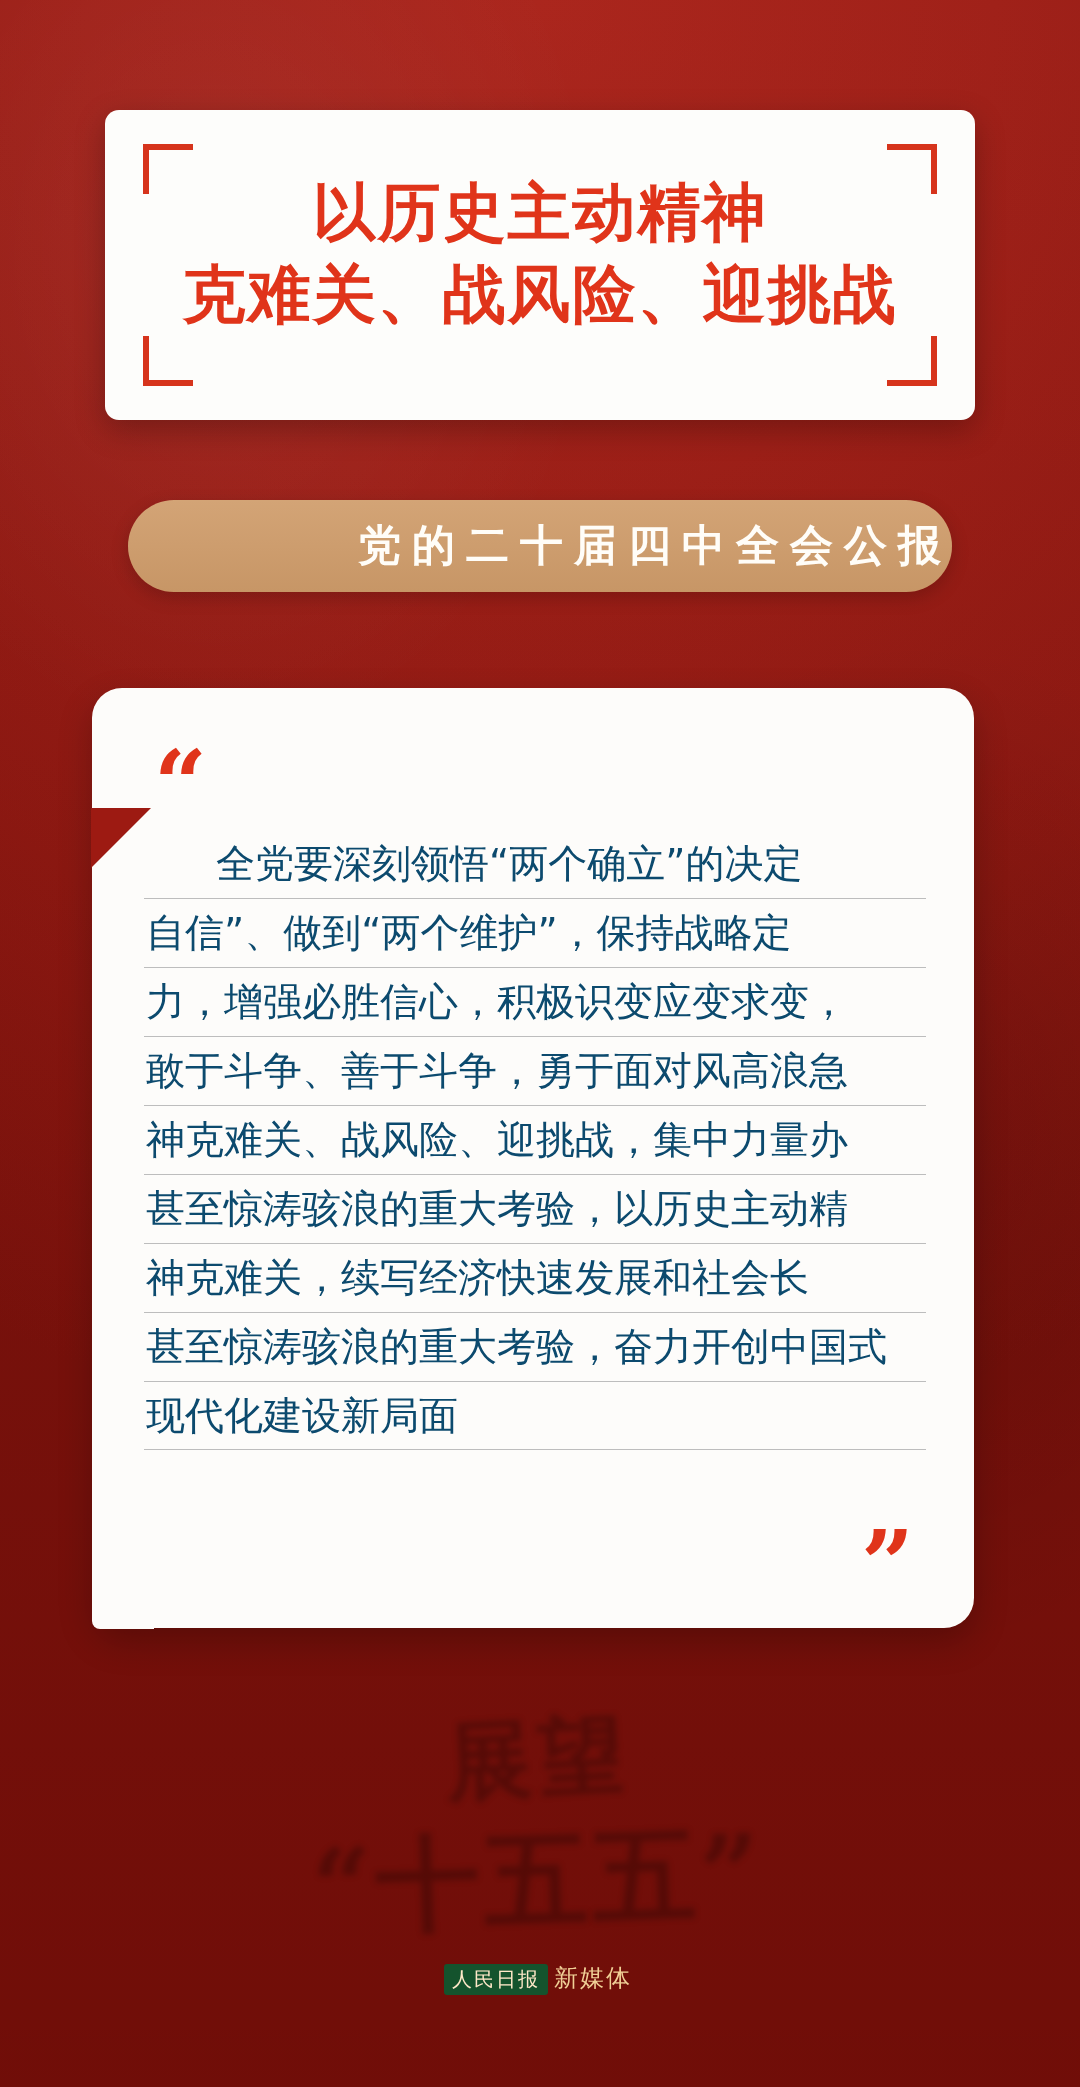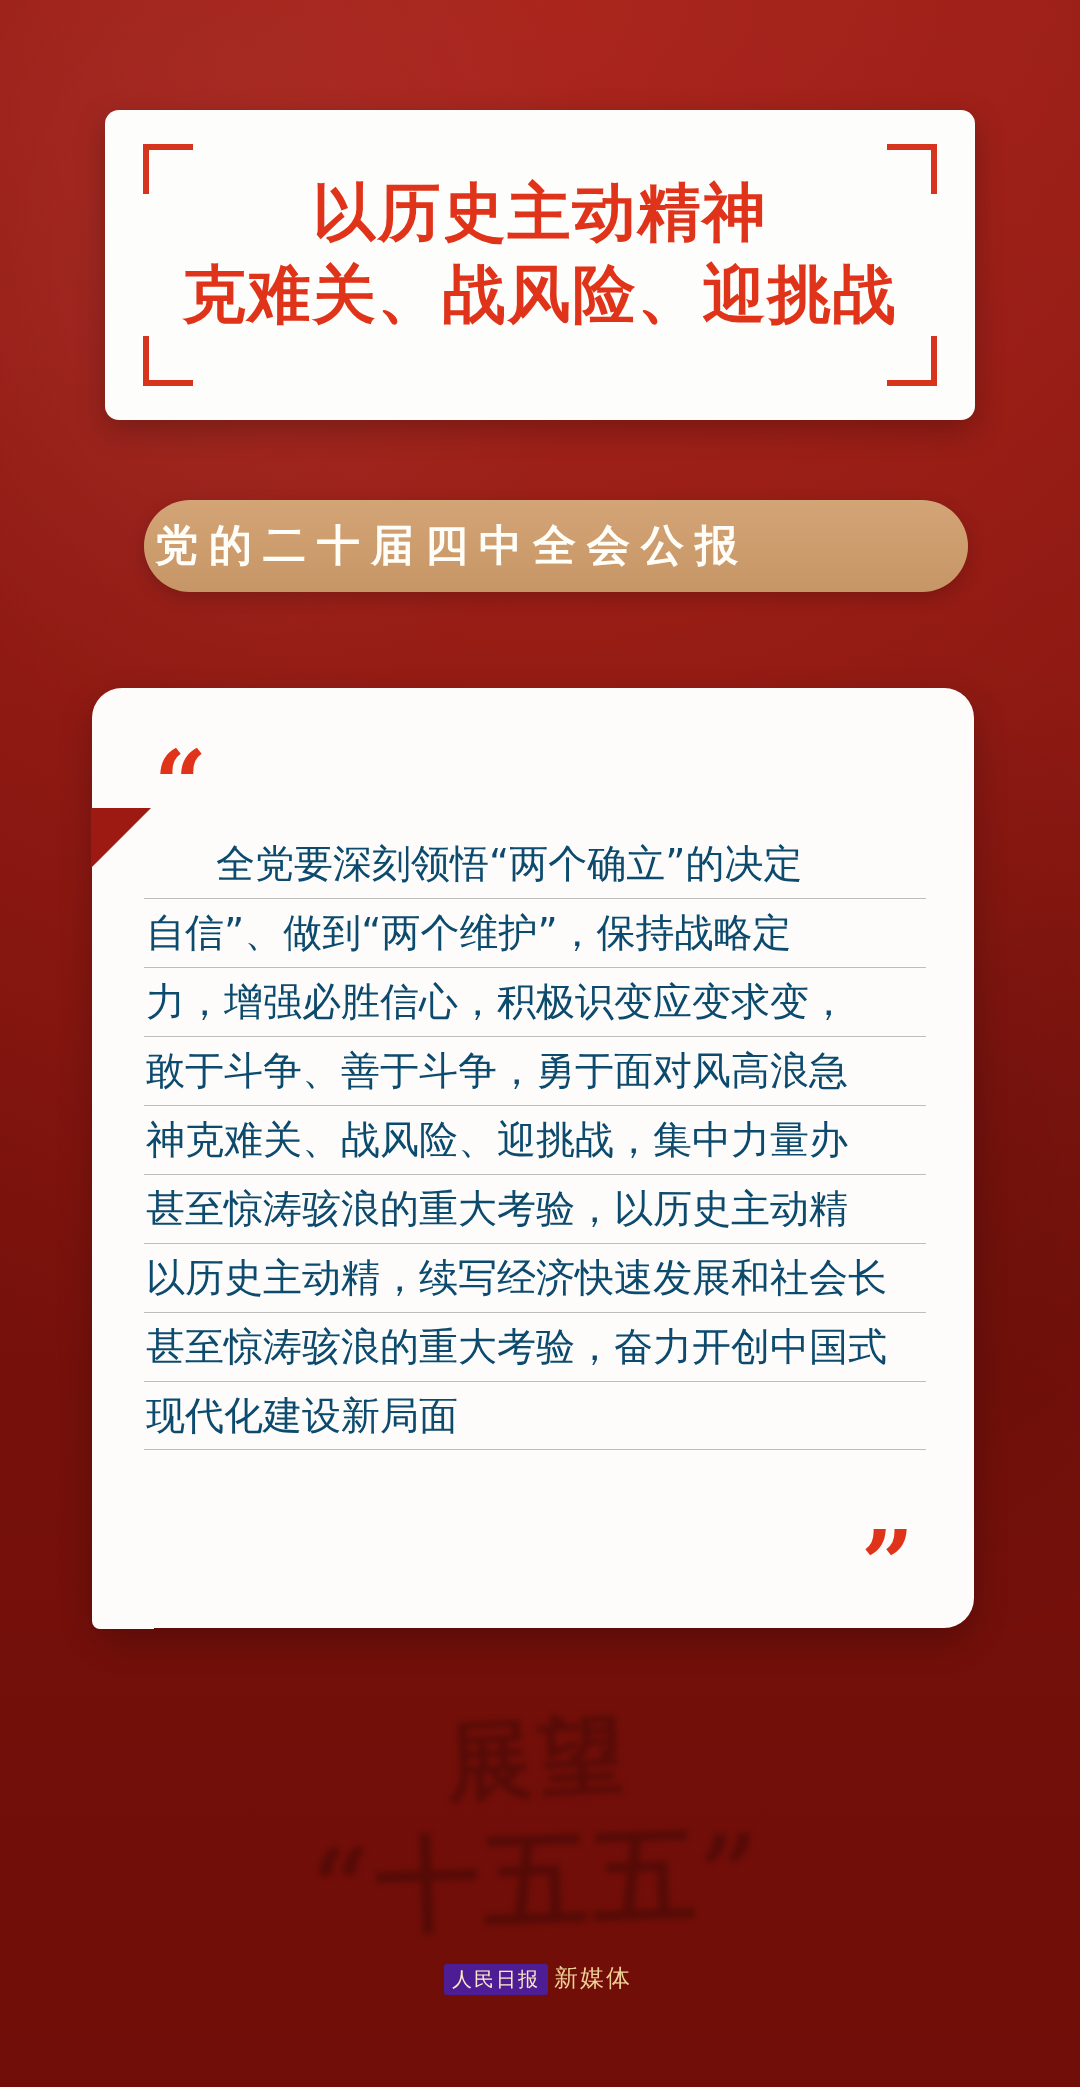--- a/index.html
+++ b/index.html
@@ -45,24 +45,24 @@
     font-weight:bold;
     color:#e0341a;
     letter-spacing:2px;
     line-height:1.30;
   }
   .title-line.l1{font-size:63px;}
   .title-line.l2{font-size:63px;}
 
   
   .subtitle-pill{
-    position:absolute;left:144px;top:500px;width:824px;height:92px;
+    position:absolute;left:128px;top:500px;width:824px;height:92px;
     background:linear-gradient(180deg,#d3a476 0%,#c79666 100%);
     border-radius:46px;
-    display:flex;align-items:center;justify-content:flex-start;
+    display:flex;align-items:center;justify-content:flex-end;
     box-shadow:0 6px 18px rgba(0,0,0,.18);
   }
   .subtitle-pill span{
     color:#fffdf8;font-size:43px;font-weight:bold;letter-spacing:11px;
     font-family:"DejaVu Sans","Liberation Sans",sans-serif;
     text-indent:11px;
   }
 
   
   .quote-card{
@@ -112,21 +112,21 @@
     background:linear-gradient(180deg,#f6dca4 0%,#e0b濃 1%,#d9a95e 45%,#c98b3c 70%,#f3d79b 100%);
     -webkit-background-clip:text;background-clip:text;color:transparent;
     text-shadow:0 2px 6px rgba(0,0,0,.25);
   }
   .fl1{font-size:86px;letter-spacing:6px;transform:rotate(-3deg);}
   .fl2{font-size:104px;letter-spacing:4px;margin-top:-6px;transform:rotate(-2deg);}
   .fcredit{
     margin-top:12px;font-size:24px;color:#f0cf96;letter-spacing:2px;
   }
   .fcredit .stamp{
-    display:inline-block;background:#4c1d95;color:#ffe9c9;
+    display:inline-block;background:#14532d;color:#ffe9c9;
     padding:2px 8px;border-radius:3px;margin-right:6px;font-size:20px;
   }
 </style>
 </head>
 <body>
 
 <div class="page">
 
   <div class="title-card">
     <span class="corner tl"></span>
@@ -147,21 +147,21 @@
   <div class="quote-card">
     <span class="qmark open">“</span>
 
     <div class="quote-body">
       <div class="qline indent">全党要深刻领悟“两个确立”的决定</div>
       <div class="qline">自信”、做到“两个维护”，保持战略定</div>
       <div class="qline">力，增强必胜信心，积极识变应变求变，</div>
       <div class="qline">敢于斗争、善于斗争，勇于面对风高浪急</div>
       <div class="qline">神克难关、战风险、迎挑战，集中力量办</div>
       <div class="qline">甚至惊涛骇浪的重大考验，以历史主动精</div>
-      <div class="qline">以历史主动精，续写经济快速发展和社会长</div>
+      <div class="qline">神克难关，续写经济快速发展和社会长</div>
       <div class="qline">甚至惊涛骇浪的重大考验，奋力开创中国式</div>
       <div class="qline">现代化建设新局面</div>
     </div>
 
     <span class="qmark close">”</span>
   </div>
 
   <div class="footer">
     <span class="fl1">展望</span>
     <span class="fl2">“十五五”</span>

